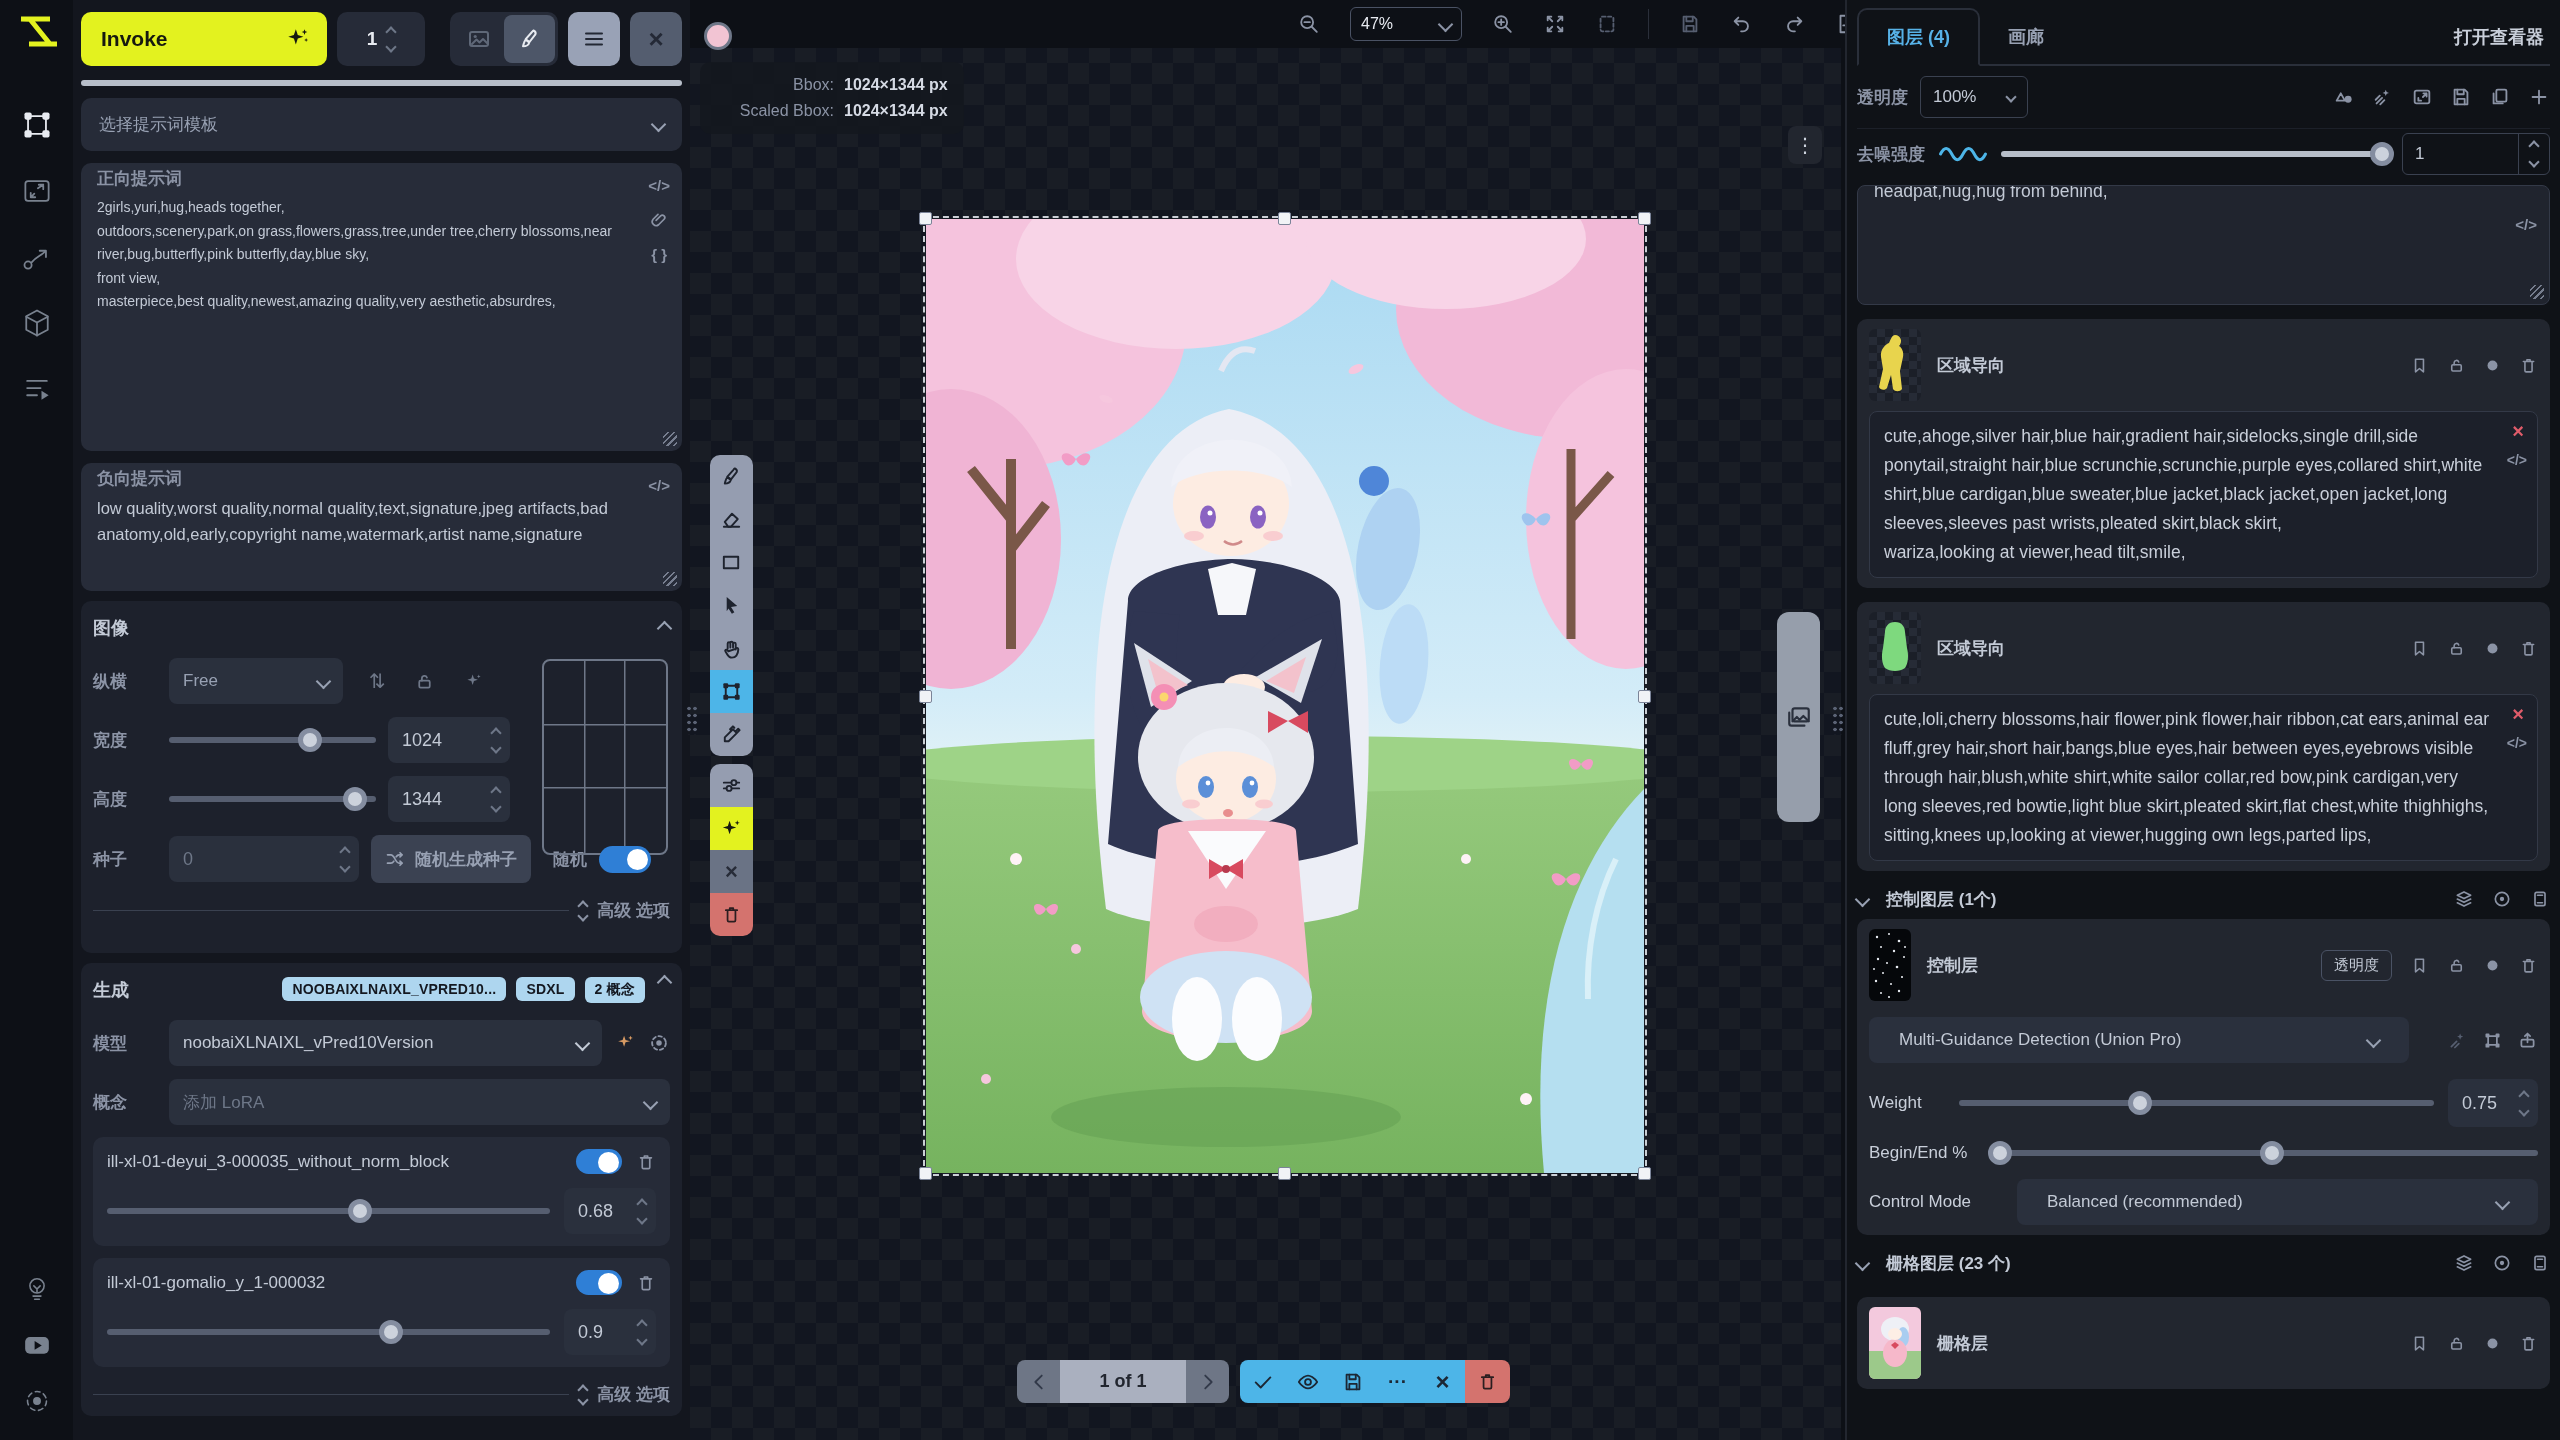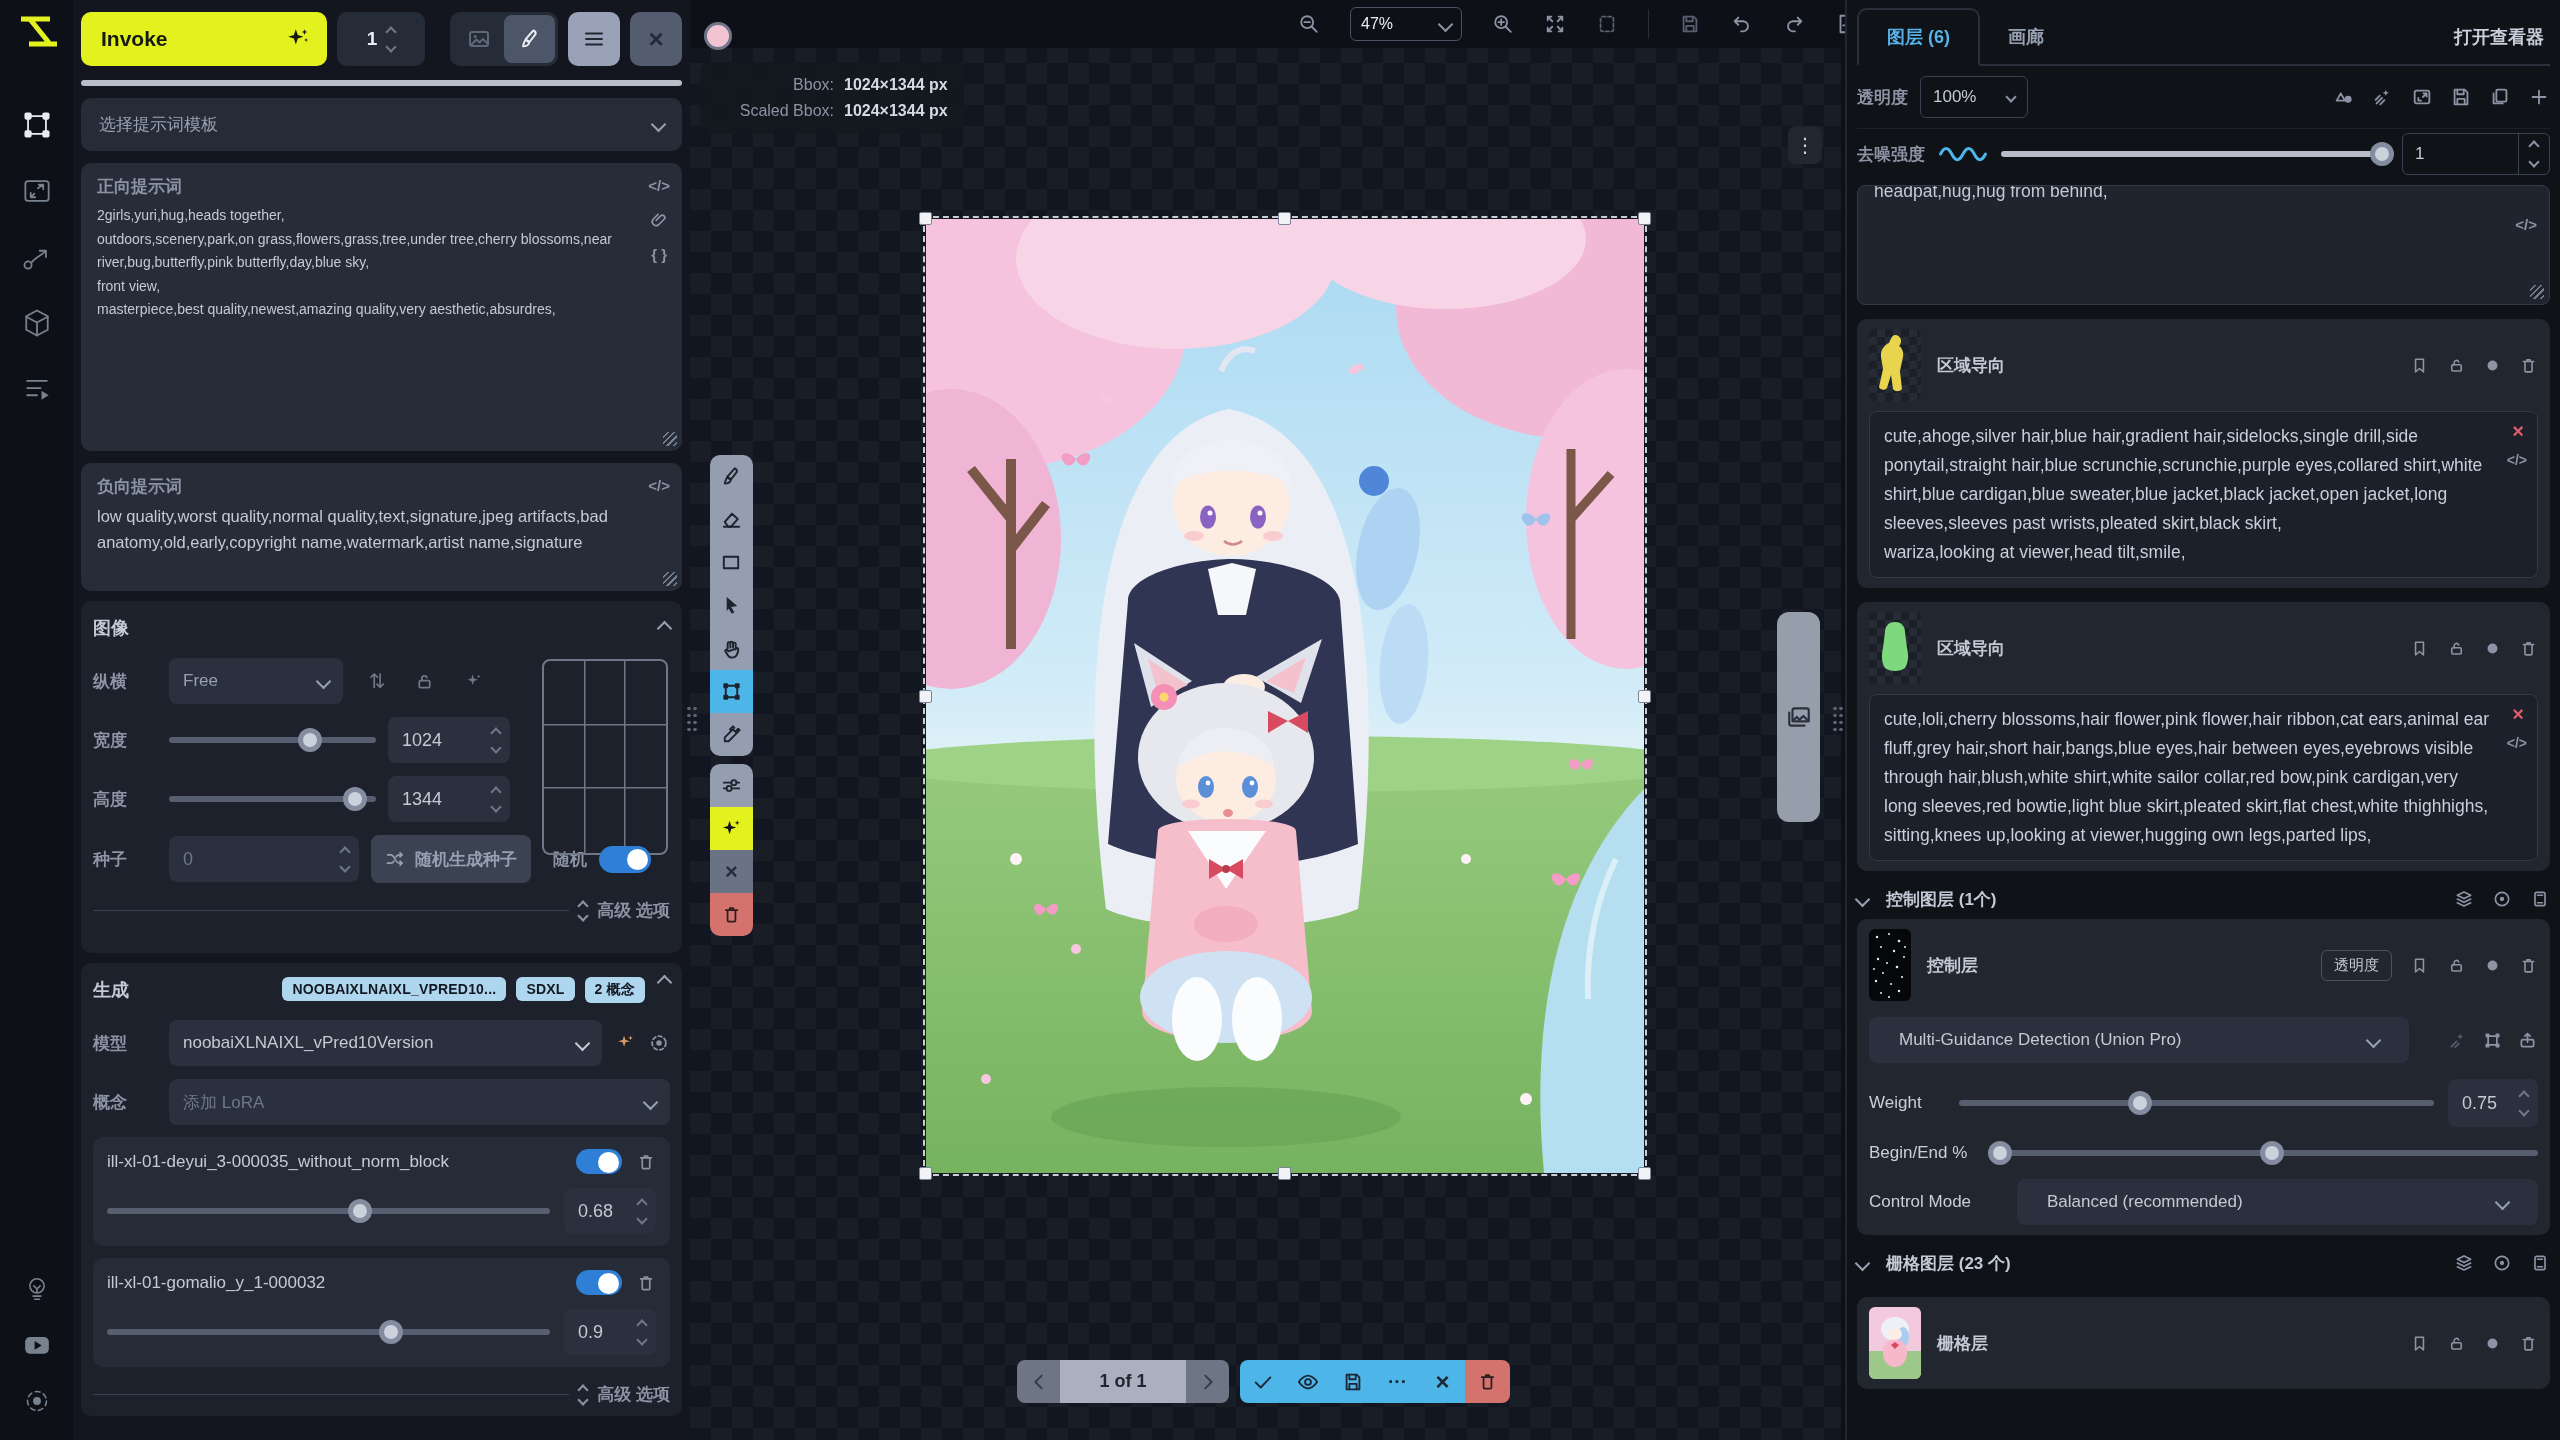--- a/index.html
+++ b/index.html
@@ -27,21 +27,21 @@
   .invoke-row .spacer{flex:1}
   .seg{width:108px;background:#262b38;border-radius:10px;display:flex;padding:3px;box-sizing:border-box}
   .seg .half{flex:1;border-radius:8px;display:flex;align-items:center;justify-content:center;color:#5f6878}
   .seg .half.on{background:#4d5668;color:#e8ebf1}
   .sqbtn{width:52px;border-radius:10px;display:flex;align-items:center;justify-content:center}
   .sqbtn.light{background:#99a2b6;color:#232834}
   .sqbtn.mid{background:#545d6f;color:#242936}
   .progress{margin-top:14px;height:6px;border-radius:3px;background:#b7bec9}
   .drop{background:#262b38;border-radius:10px;height:53px;display:flex;align-items:center;padding:0 18px;color:#98a1b3;font-size:17px;margin-top:12px;cursor:pointer}
   .drop .chev{margin-left:auto;color:#98a1b3}
-  .pbox{position:relative;background:#272c39;border-radius:10px;margin-top:12px;padding:12px 16px;box-sizing:border-box}
+  .pbox{position:relative;background:#272c39;border-radius:10px;margin-top:12px;padding:4px 16px;box-sizing:border-box}
   .pbox .plabel{color:#8b93a5;font-size:17px;font-weight:bold}
   .pbox .ptext{margin-top:6px;color:#c3cad6;font-size:14px;line-height:1.68;white-space:pre-wrap;padding-right:44px}
   .pbox .icol{position:absolute;right:12px;top:14px;display:flex;flex-direction:column;gap:16px;color:#8b93a5;font-size:15px;font-weight:bold;align-items:center}
   .grip{position:absolute;right:5px;bottom:5px;width:14px;height:14px;opacity:.8;
     background:repeating-linear-gradient(135deg,transparent 0 3px,#8b93a5 3px 4.5px)}
   .section{background:#1d212c;border-radius:10px;margin-top:10px;padding:10px 12px;box-sizing:border-box;position:relative}
   .sec-head{display:flex;align-items:center;height:34px;color:#c3cad6;font-size:18px;font-weight:bold}
   .sec-head .chev{margin-left:auto;color:#98a1b3}
   .frow{display:flex;align-items:center;margin-top:13px;gap:12px}
   .flabel{width:64px;color:#8b93a5;font-size:17px;font-weight:bold;flex:none}
@@ -758,21 +758,21 @@
       <div class="a red">
           <svg width="21" height="21" viewBox="0 0 24 24">
             <path d="M5.5 7h13M10 7V4.8h4V7M7.5 7v11.5a1.5 1.5 0 0 0 1.5 1.5h6a1.5 1.5 0 0 0 1.5-1.5V7" class="ic" stroke-width="2.2"></path>
           </svg>
         </div>
     </div>
   </div>
 
   <div class="rpanel">
     <div class="tabs">
-      <div class="tab-active">图层 (6)</div>
+      <div class="tab-active">图层 (4)</div>
       <div class="tab">画廊</div>
       <div class="tab-right">打开查看器</div>
     </div>
 
     <div class="oprow">
       <span class="oplabel">透明度</span>
       <div class="opselect">
         <span>100%</span>
           <i class="chev sm"></i>
       </div>

